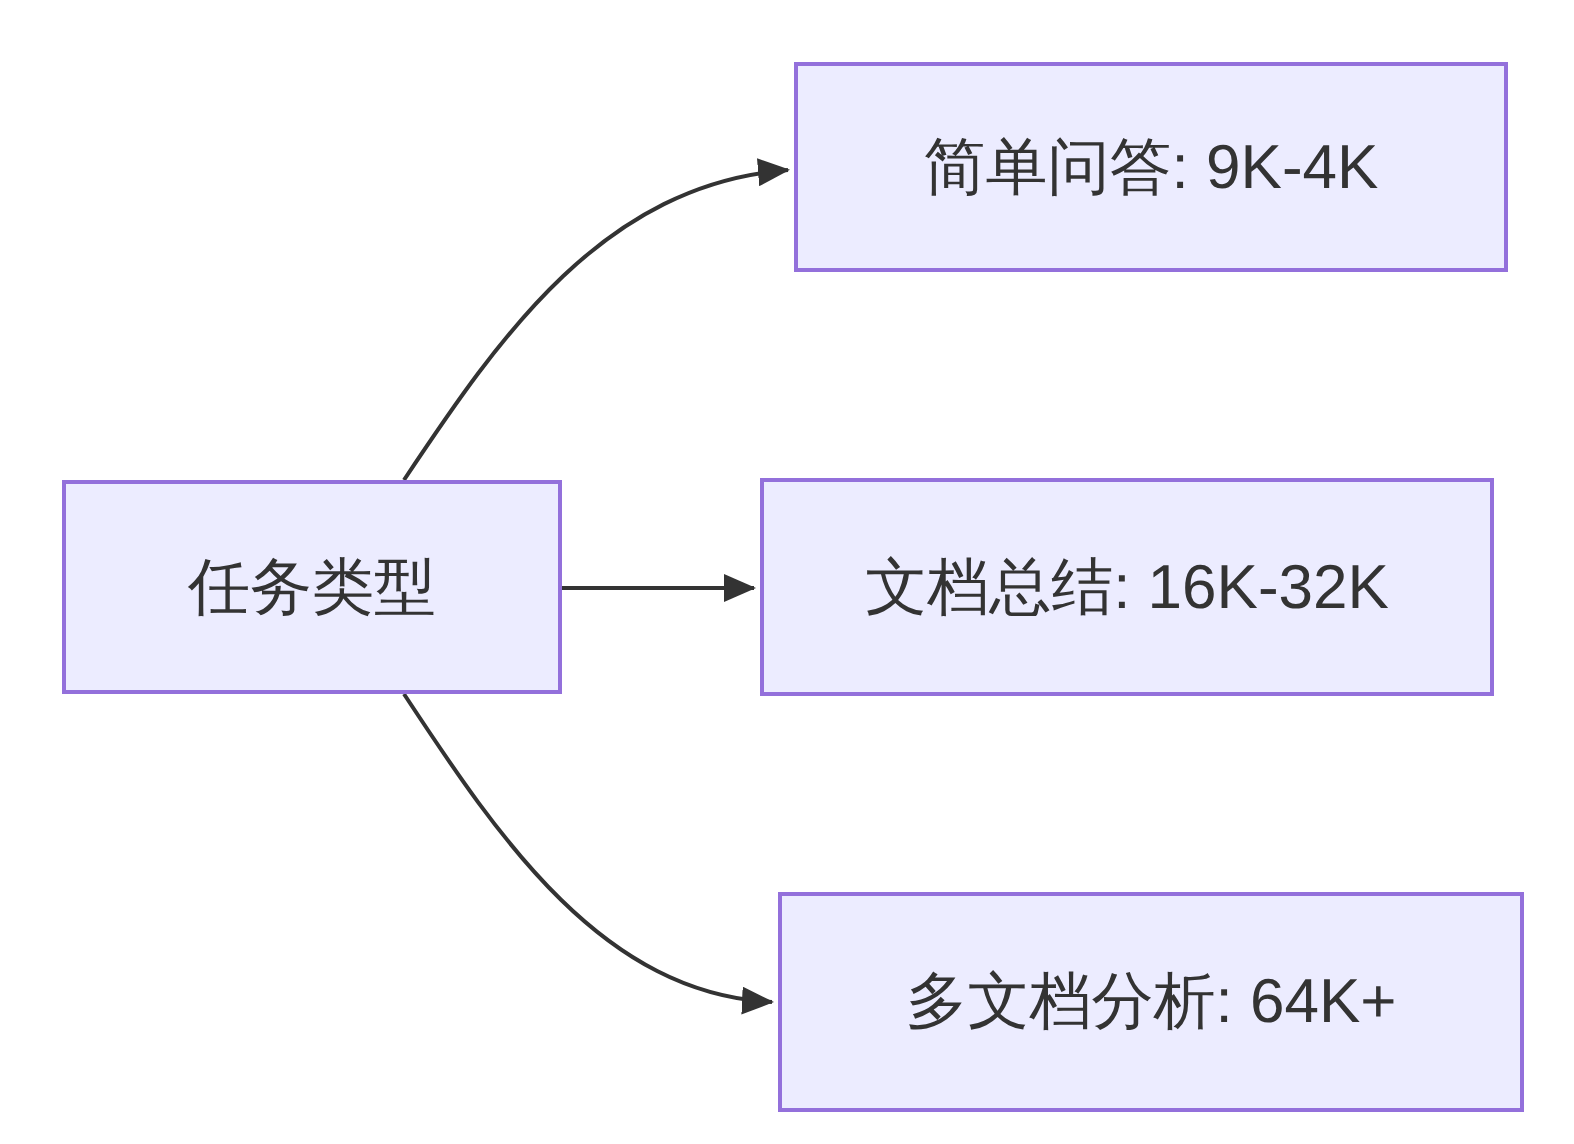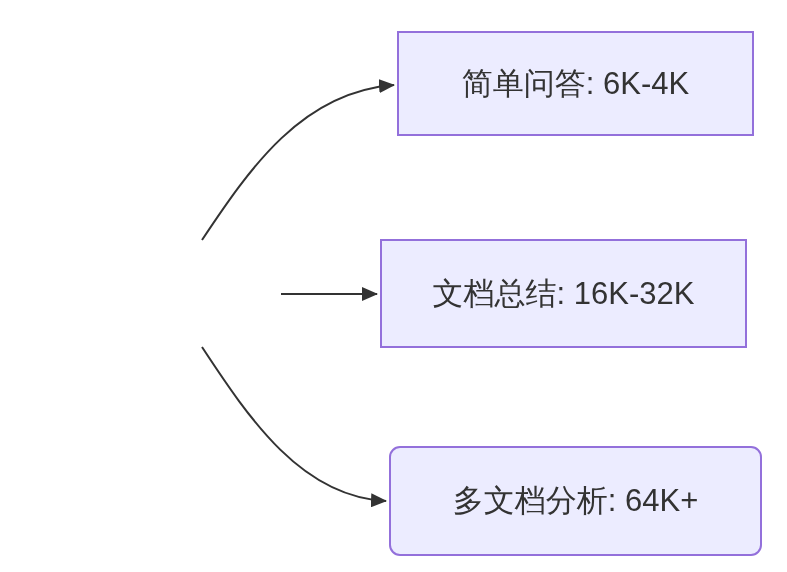--- a/index.html
+++ b/index.html
@@ -57,26 +57,29 @@
     <defs>
       <marker id="arrowhead" viewBox="0 0 16 14" refX="15" refY="7" markerWidth="16" markerHeight="14" markerUnits="userSpaceOnUse" orient="auto">
         <path id="arrowhead-path" d="M0,0 L16,7 L0,14 Z"></path>
       </marker>
     </defs>
     <path class="edge" d="M202,240 C250,168 302,92 394,85" marker-end="url(#arrowhead)"></path>
     <path class="edge" d="M281,294 L377,294" marker-end="url(#arrowhead)"></path>
     <path class="edge" d="M202,347 C250,420 302,497 386,501" marker-end="url(#arrowhead)"></path>
   </svg>
 
+  <div class="node" style="left:31px; top:240px; width:250px; height:107px;">
+    <span class="node-label">任务类型</span>
+  </div>
 
   <div class="node" style="left:397px; top:31px; width:357px; height:105px;">
-    <span class="node-label">简单问答: 6K-4K</span>
+    <span class="node-label">简单问答: 9K-4K</span>
   </div>
 
   <div class="node" style="left:380px; top:239px; width:367px; height:109px;">
     <span class="node-label">文档总结: 16K-32K</span>
   </div>
 
-  <div class="node" style="left:389px; top:446px; width:373px; height:110px;border-radius:11px;">
+  <div class="node" style="left:389px; top:446px; width:373px; height:110px;">
     <span class="node-label">多文档分析: 64K+</span>
   </div>
 
 </div>
 
 </body></html>

